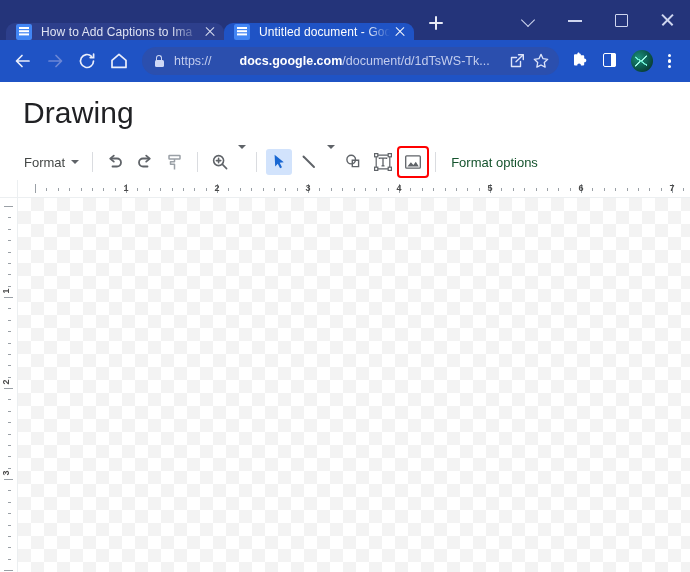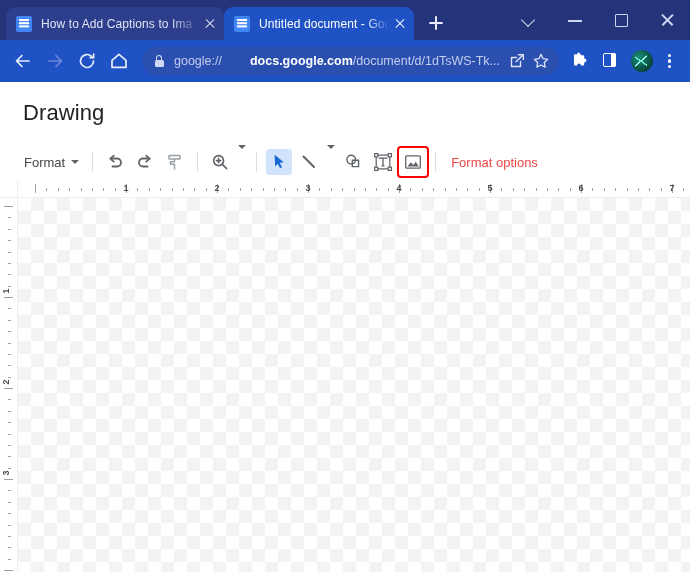--- a/index.html
+++ b/index.html
@@ -32,21 +32,21 @@
     background: #24347a;
     display: flex;
     align-items: flex-end;
     position: relative;
     padding-left: 6px;
     box-sizing: border-box;
     flex: 0 0 auto;
   }
 
   .tab {
-    height: 33px;
+    height: 17px;
     display: flex;
     align-items: center;
     border-radius: 9px 9px 0 0;
     padding: 0 6px 0 10px;
     box-sizing: border-box;
     position: relative;
     cursor: default;
   }
   .tab.inactive {
     width: 218px;
@@ -320,21 +320,21 @@
 
   .dlg-header {
     height: 62px;
     display: flex;
     align-items: center;
     padding: 0 22px 0 23px;
     box-sizing: border-box;
     flex: 0 0 auto;
   }
   .dlg-title {
-    font-size: 22px;
+    font-size: 30px;
     color: #202124;
     font-weight: 400;
     letter-spacing: .1px;
   }
   .dlg-spacer { flex: 1 1 auto; }
   .save-btn {
     background: #4285f4;
     color: #ffffff;
     font-size: 13.5px;
     font-weight: 700;
@@ -398,21 +398,21 @@
   }
   .tb-caret-btn {
     width: 14px; height: 26px;
     position: relative;
     cursor: pointer;
     flex: 0 0 14px;
   }
   .tb-caret-btn .caret { margin: 10px 0 0 3px; }
   .tb-label {
     font-size: 13px;
-    color: #ef4444;
+    color: #14532d;
     padding: 4px 8px;
     cursor: pointer;
     white-space: nowrap;
   }
 
   
   .work-area {
     flex: 1 1 auto;
     display: flex;
     flex-direction: column;
@@ -546,21 +546,21 @@
     </div>
 
     <div class="nav-icon home">
       <svg width="20" height="20" viewBox="0 0 20 20" fill="none" stroke="#eaeefb" stroke-width="1.7" stroke-linejoin="round">
         <path d="M3 9.3L10 3.4l7 5.9V16.4H3z"></path>
       </svg>
     </div>
 
     <div class="omnibox">
       <span class="lock"></span>
-      <span class="url"><span style="color:#c3cdee">google://</span><b>docs.google.com</b><span style="color:#c3cdee">/document/d/1dTsWS-Tk...</span></span>
+      <span class="url"><span style="color:#c3cdee">https://</span><b>docs.google.com</b><span style="color:#c3cdee">/document/d/1dTsWS-Tk...</span></span>
       <span class="omni-icon">
         <svg width="18" height="18" viewBox="0 0 18 18" fill="none" stroke="#dde4fa" stroke-width="1.4" stroke-linecap="round" stroke-linejoin="round">
           <path d="M12.5 9.5v5h-9v-9h5"></path>
           <path d="M8 9.8L15 3"></path>
           <path d="M10.5 2.8H15.3v4.7"></path>
         </svg>
       </span>
       <span class="omni-icon">
         <svg width="18" height="18" viewBox="0 0 18 18" fill="none" stroke="#dde4fa" stroke-width="1.3" stroke-linejoin="round">
           <path d="M9 2.4l2.05 4.3 4.65.62-3.4 3.22.86 4.64L9 12.98l-4.16 2.2.86-4.64L2.3 7.32l4.65-.62z"></path>

